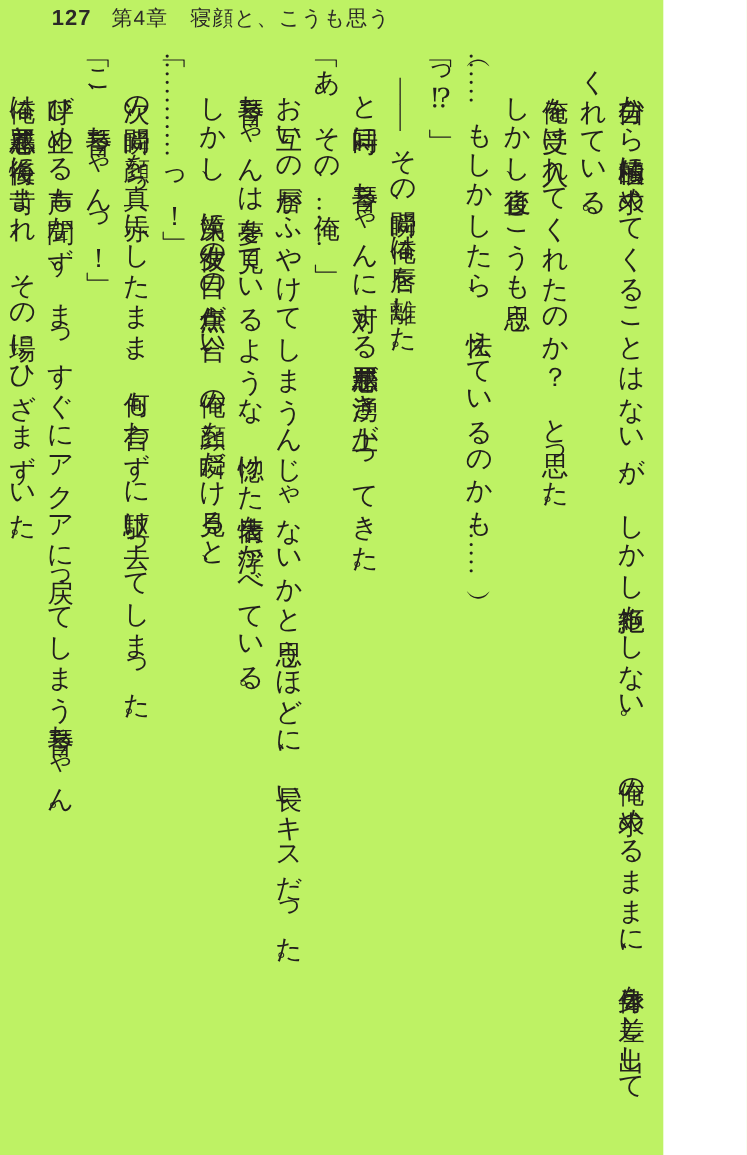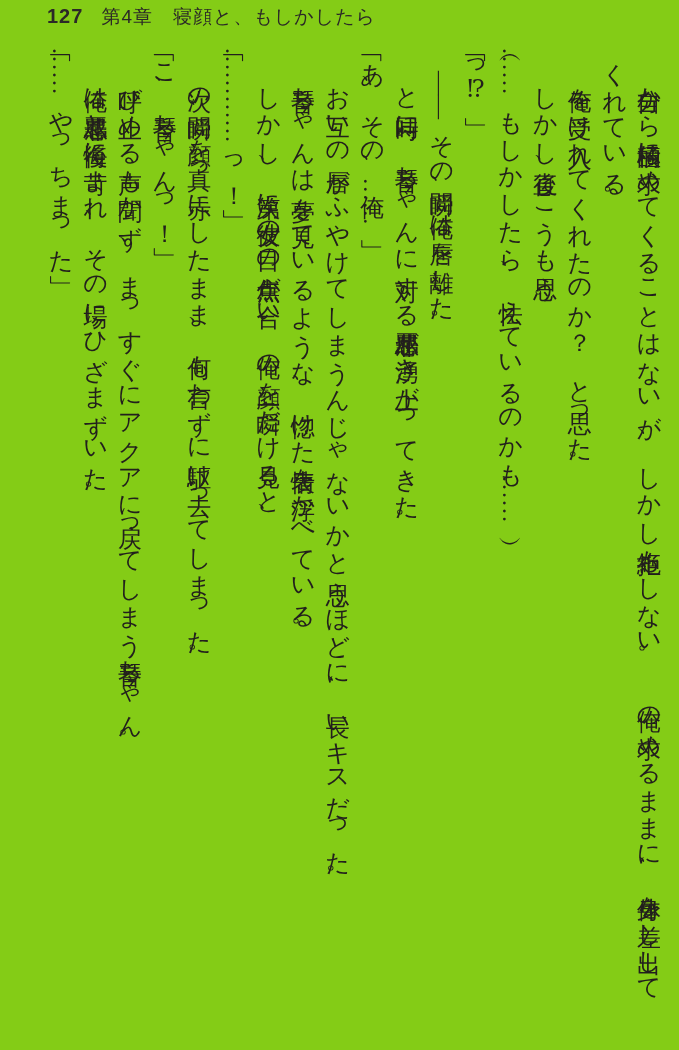--- a/index.html
+++ b/index.html
@@ -7,23 +7,23 @@
     padding: 0;
   }
   body {
     width: 679px;
     height: 1050px;
     background: #ffffff;
     overflow: hidden;
   }
   .page {
     position: relative;
-    width: 679px;
+    width: 603px;
     height: 1050px;
-    background: #84cc16;
+    background: #bef264;
     color: #1f1d1b;
   }
   
   .running-head {
     position: absolute;
     top: 4px;
     left: 47px;
     display: flex;
     align-items: baseline;
     gap: 18px;
@@ -64,21 +64,21 @@
     text-indent: 1em;
   }
 </style>
 </head>
 <body>
 
 <div class="page">
 
   <div class="running-head">
     <span class="folio">127</span>
-    <span class="chapter-title">第4章　寝顔と、もしかしたら</span>
+    <span class="chapter-title">第4章　寝顔と、こうも思う</span>
   </div>
 
   <div class="body-text">
     <p class="para indent">自分から積極的に求めてくることはないが、しかし拒絶もしない。　俺の求めるままに、身体を差し出してくれている。</p>
     <p class="para indent">俺を受け入れてくれたのか？　と思った。</p>
     <p class="para indent">しかし直後、こうも思う。</p>
     <p class="para">（……もしかしたら、怯えているのかも……）</p>
     <p class="para">「っ⁉」</p>
     <p class="para indent">――その瞬間、俺は唇を離した。</p>
     <p class="para indent">と同時に、琴音ちゃんに対する罪悪感が湧き上がってきた。</p>

